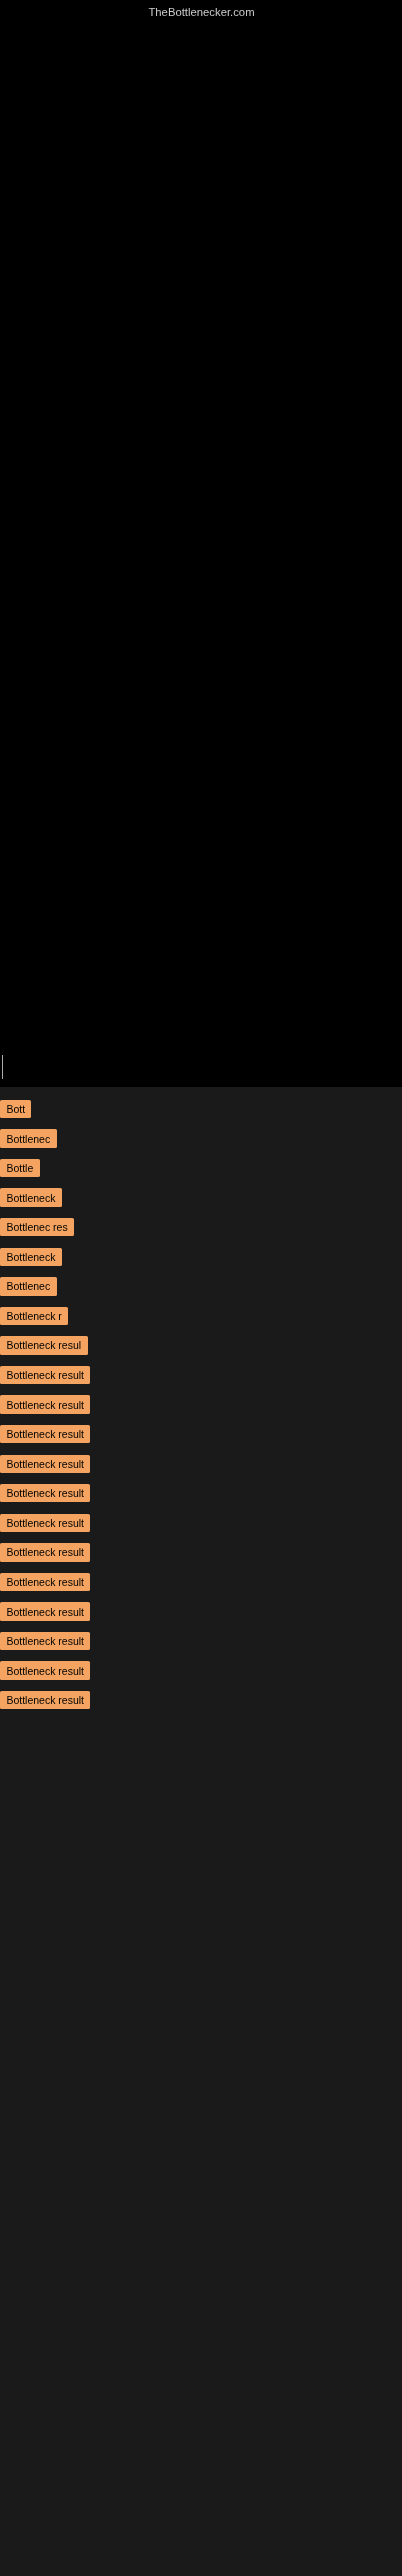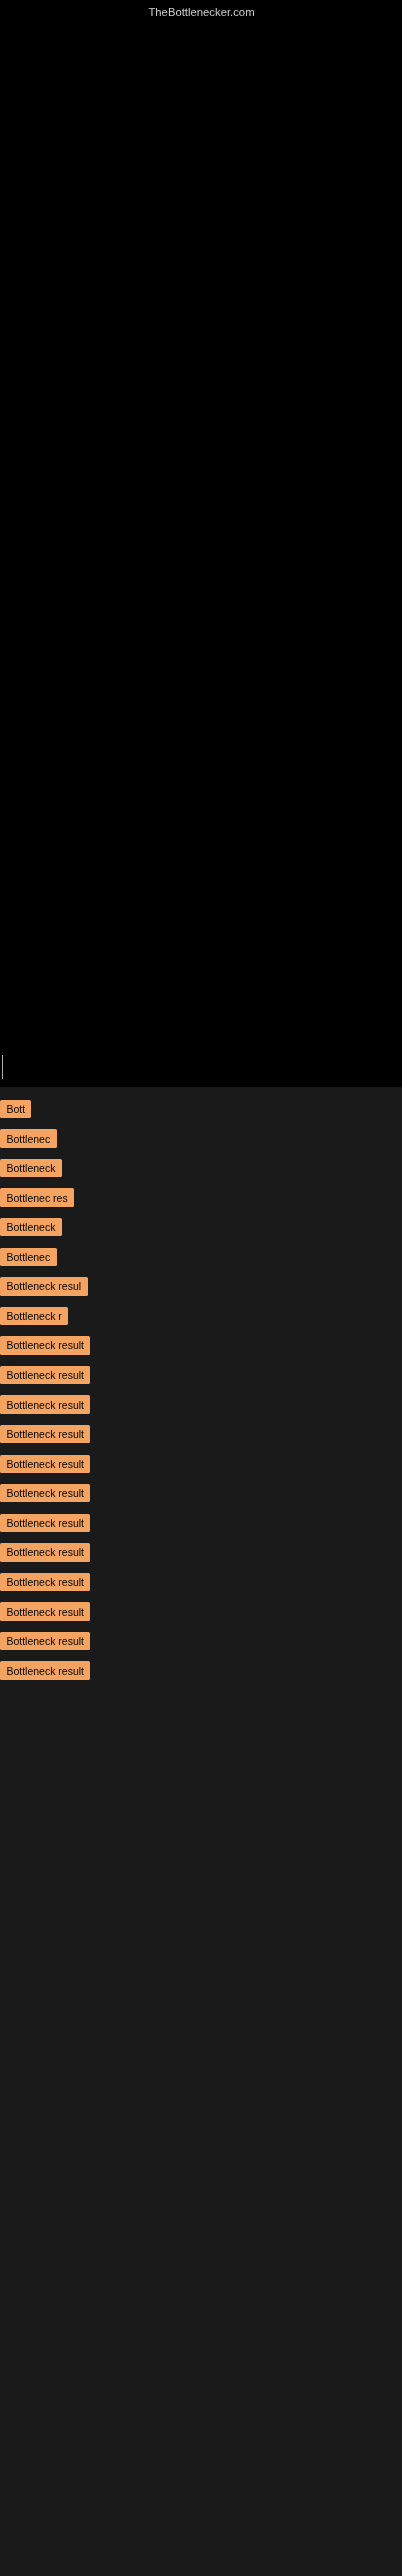--- a/index.html
+++ b/index.html
@@ -66,26 +66,27 @@
 
 <div class="black-area"></div>
 
 <div class="site-title">TheBottlenecker.com</div>
 
 <div class="cursor-line"></div>
 
 <div class="bottleneck-items-container">
 <div class="bottleneck-item"><span class="bottleneck-label">Bott</span></div>
     <div class="bottleneck-item"><span class="bottleneck-label">Bottlenec</span></div>
+    <div class="bottleneck-item"><span class="bottleneck-label">Bottle</span></div>
     <div class="bottleneck-item"><span class="bottleneck-label">Bottleneck</span></div>
     <div class="bottleneck-item"><span class="bottleneck-label">Bottlenec res</span></div>
     <div class="bottleneck-item"><span class="bottleneck-label">Bottleneck</span></div>
     <div class="bottleneck-item"><span class="bottleneck-label">Bottlenec</span></div>
+    <div class="bottleneck-item"><span class="bottleneck-label">Bottleneck r</span></div>
     <div class="bottleneck-item"><span class="bottleneck-label">Bottleneck resul</span></div>
-    <div class="bottleneck-item"><span class="bottleneck-label">Bottleneck r</span></div>
     <div class="bottleneck-item"><span class="bottleneck-label">Bottleneck result</span></div>
     <div class="bottleneck-item"><span class="bottleneck-label">Bottleneck result</span></div>
     <div class="bottleneck-item"><span class="bottleneck-label">Bottleneck result</span></div>
     <div class="bottleneck-item"><span class="bottleneck-label">Bottleneck result</span></div>
     <div class="bottleneck-item"><span class="bottleneck-label">Bottleneck result</span></div>
     <div class="bottleneck-item"><span class="bottleneck-label">Bottleneck result</span></div>
     <div class="bottleneck-item"><span class="bottleneck-label">Bottleneck result</span></div>
     <div class="bottleneck-item"><span class="bottleneck-label">Bottleneck result</span></div>
     <div class="bottleneck-item"><span class="bottleneck-label">Bottleneck result</span></div>
     <div class="bottleneck-item"><span class="bottleneck-label">Bottleneck result</span></div>

